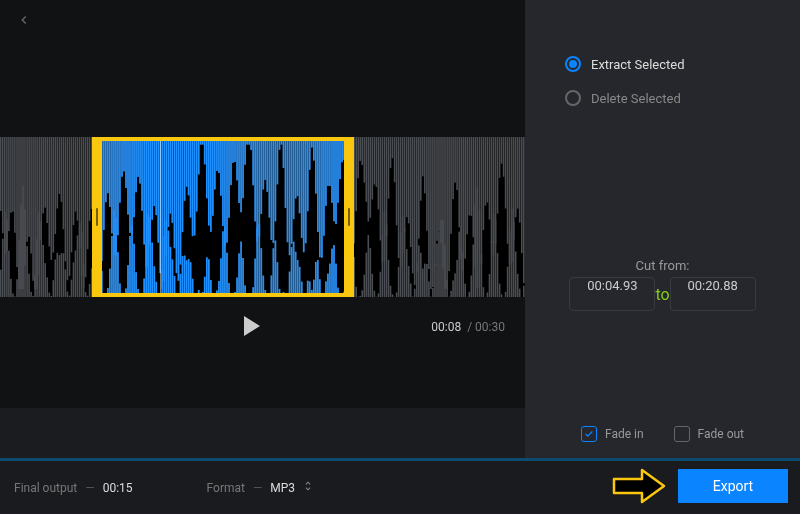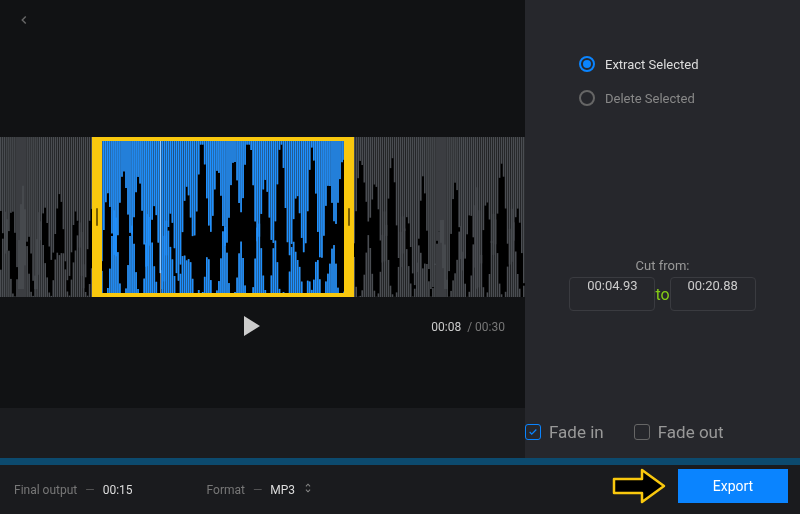--- a/index.html
+++ b/index.html
@@ -13,41 +13,41 @@
   .sel-border { position:absolute; top:0; bottom:0; left:92px; width:262px; border:4px solid #f9c80e; pointer-events:none; }
   .handle { position:absolute; top:0; bottom:0; width:10px; background:#f9c80e; display:flex; align-items:center; justify-content:center; cursor:ew-resize; }
   .handle.left { left:92px; }
   .handle.right { left:344px; }
   .handle .grip { width:2px; height:18px; background:#7a5e00; border-radius:1px; }
   .playhead { position:absolute; top:0; bottom:0; left:160px; width:1px; background:rgba(255,255,255,0.5); }
   .play-row { position:absolute; left:0; top:310px; width:525px; height:40px; }
   .play-btn { position:absolute; left:244px; top:6px; width:0; height:0; border-left:16px solid #ccc; border-top:10px solid transparent; border-bottom:10px solid transparent; cursor:pointer; }
   .time-label { position:absolute; right:20px; top:10px; font-size:12px; color:#ccc; }
   .time-label .total { color:#777; }
-  .bottom-bar { position:absolute; left:0; bottom:0; width:800px; height:56px; background:#1a1b1e; border-top:7px solid #0c4a6e; display:flex; align-items:center; padding:0 14px; font-size:12px; color:#888; }
+  .bottom-bar { position:absolute; left:0; bottom:0; width:800px; height:56px; background:#1a1b1e; border-top:3px solid #0c4a6e; display:flex; align-items:center; padding:0 14px; font-size:12px; color:#888; }
   .bottom-bar .grp { display:flex; align-items:center; gap:8px; margin-right:40px; }
   .bottom-bar .lbl { color:#777; }
   .bottom-bar .dash { color:#555; }
   .bottom-bar .val { color:#ddd; }
   .format-dd { display:flex; align-items:center; gap:6px; cursor:pointer;margin-left:34px; }
   .chevron-updown svg { stroke:#888; }
   .export-btn { position:absolute; right:12px; bottom:11px; width:110px; height:34px; background:#0a84ff; color:#fff; font-size:14px; display:flex; align-items:center; justify-content:center; border-radius:0; cursor:pointer; }
   .export-arrow { position:absolute; right:130px; bottom:6px; pointer-events:none; }
-  .radio-group { position:absolute; top:56px; left:0; right:0; display:flex; flex-direction:column; align-items:flex-start; padding-left:54px; gap:18px; }
+  .radio-group { position:absolute; top:56px; left:0; right:0; display:flex; flex-direction:column; align-items:flex-start; padding-left:40px; gap:18px; }
   .radio-item { display:flex; align-items:center; gap:10px; font-size:13px; color:#888; cursor:pointer; }
   .radio-item.sel { color:#ddd; }
   .radio { width:16px; height:16px; border:2px solid #666; border-radius:50%; display:flex; align-items:center; justify-content:center; flex-shrink:0; }
   .radio.sel { border-color:#0a84ff; }
   .radio.sel::after { content:""; width:8px; height:8px; background:#0a84ff; border-radius:50%; }
   .cut-section { position:absolute; top:258px; left:0; right:0; text-align:center; }
   .cut-label { font-size:13px; color:#999; margin-bottom:4px; }
   .cut-row { display:flex; align-items:center; justify-content:center; }
   .time-input { width:86px; height:34px; border:1px solid #3a3b40; background:transparent; color:#ccc; font-size:13px; text-align:center; border-radius:4px; cursor:text; }
   .to-label { color:#84cc16; font-size:16px; }
-  .fade-row { position:absolute; bottom:72px; left:0; right:0; display:flex; align-items:center; justify-content:flex-start; gap:30px; font-size:17px; color:#999; }
+  .fade-row { position:absolute; bottom:72px; left:0; right:0; display:flex; align-items:center; justify-content:center; gap:30px; font-size:12px; color:#999; }
   .check-item { display:flex; align-items:center; gap:8px; cursor:pointer; }
   .checkbox { width:16px; height:16px; border:1.5px solid #666; border-radius:3px; display:flex; align-items:center; justify-content:center; flex-shrink:0; }
   .checkbox.checked { border-color:#0a84ff; }
   .checkbox.checked svg { stroke:#0a84ff; }
   svg.wave { position:absolute; top:0; left:0; }
 </style>
 </head>
 <body>
 
 <div class="app">

